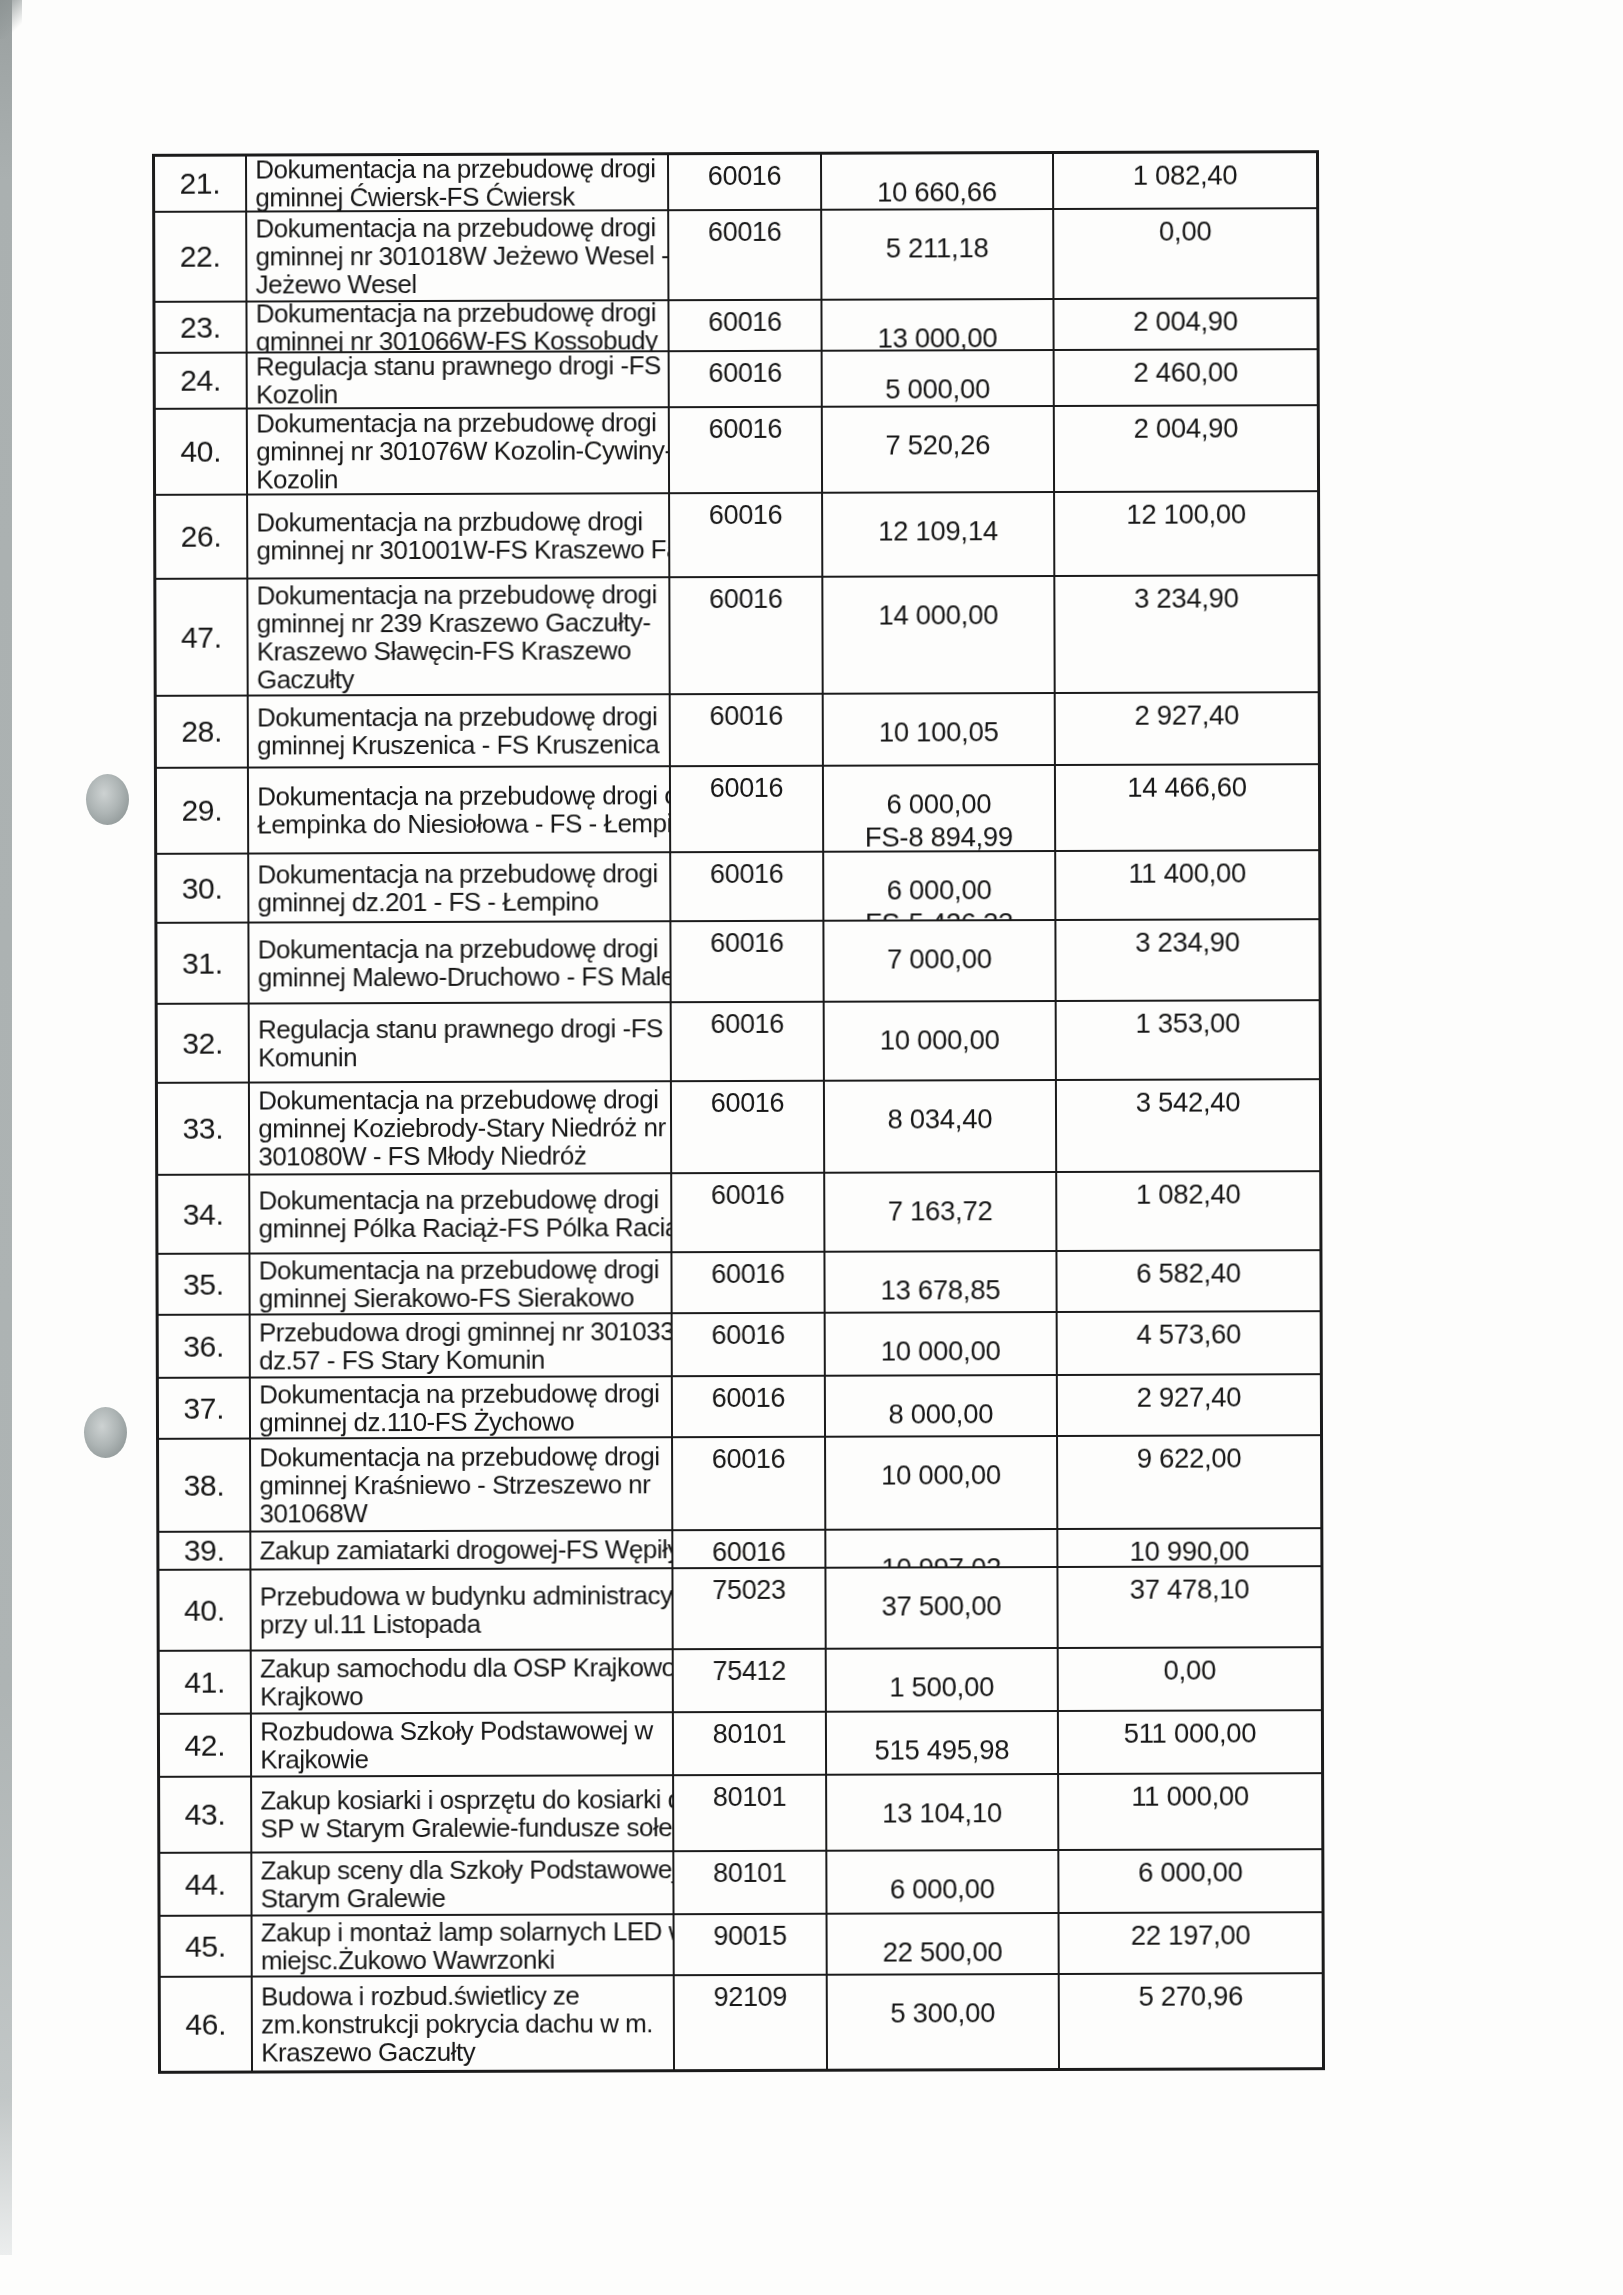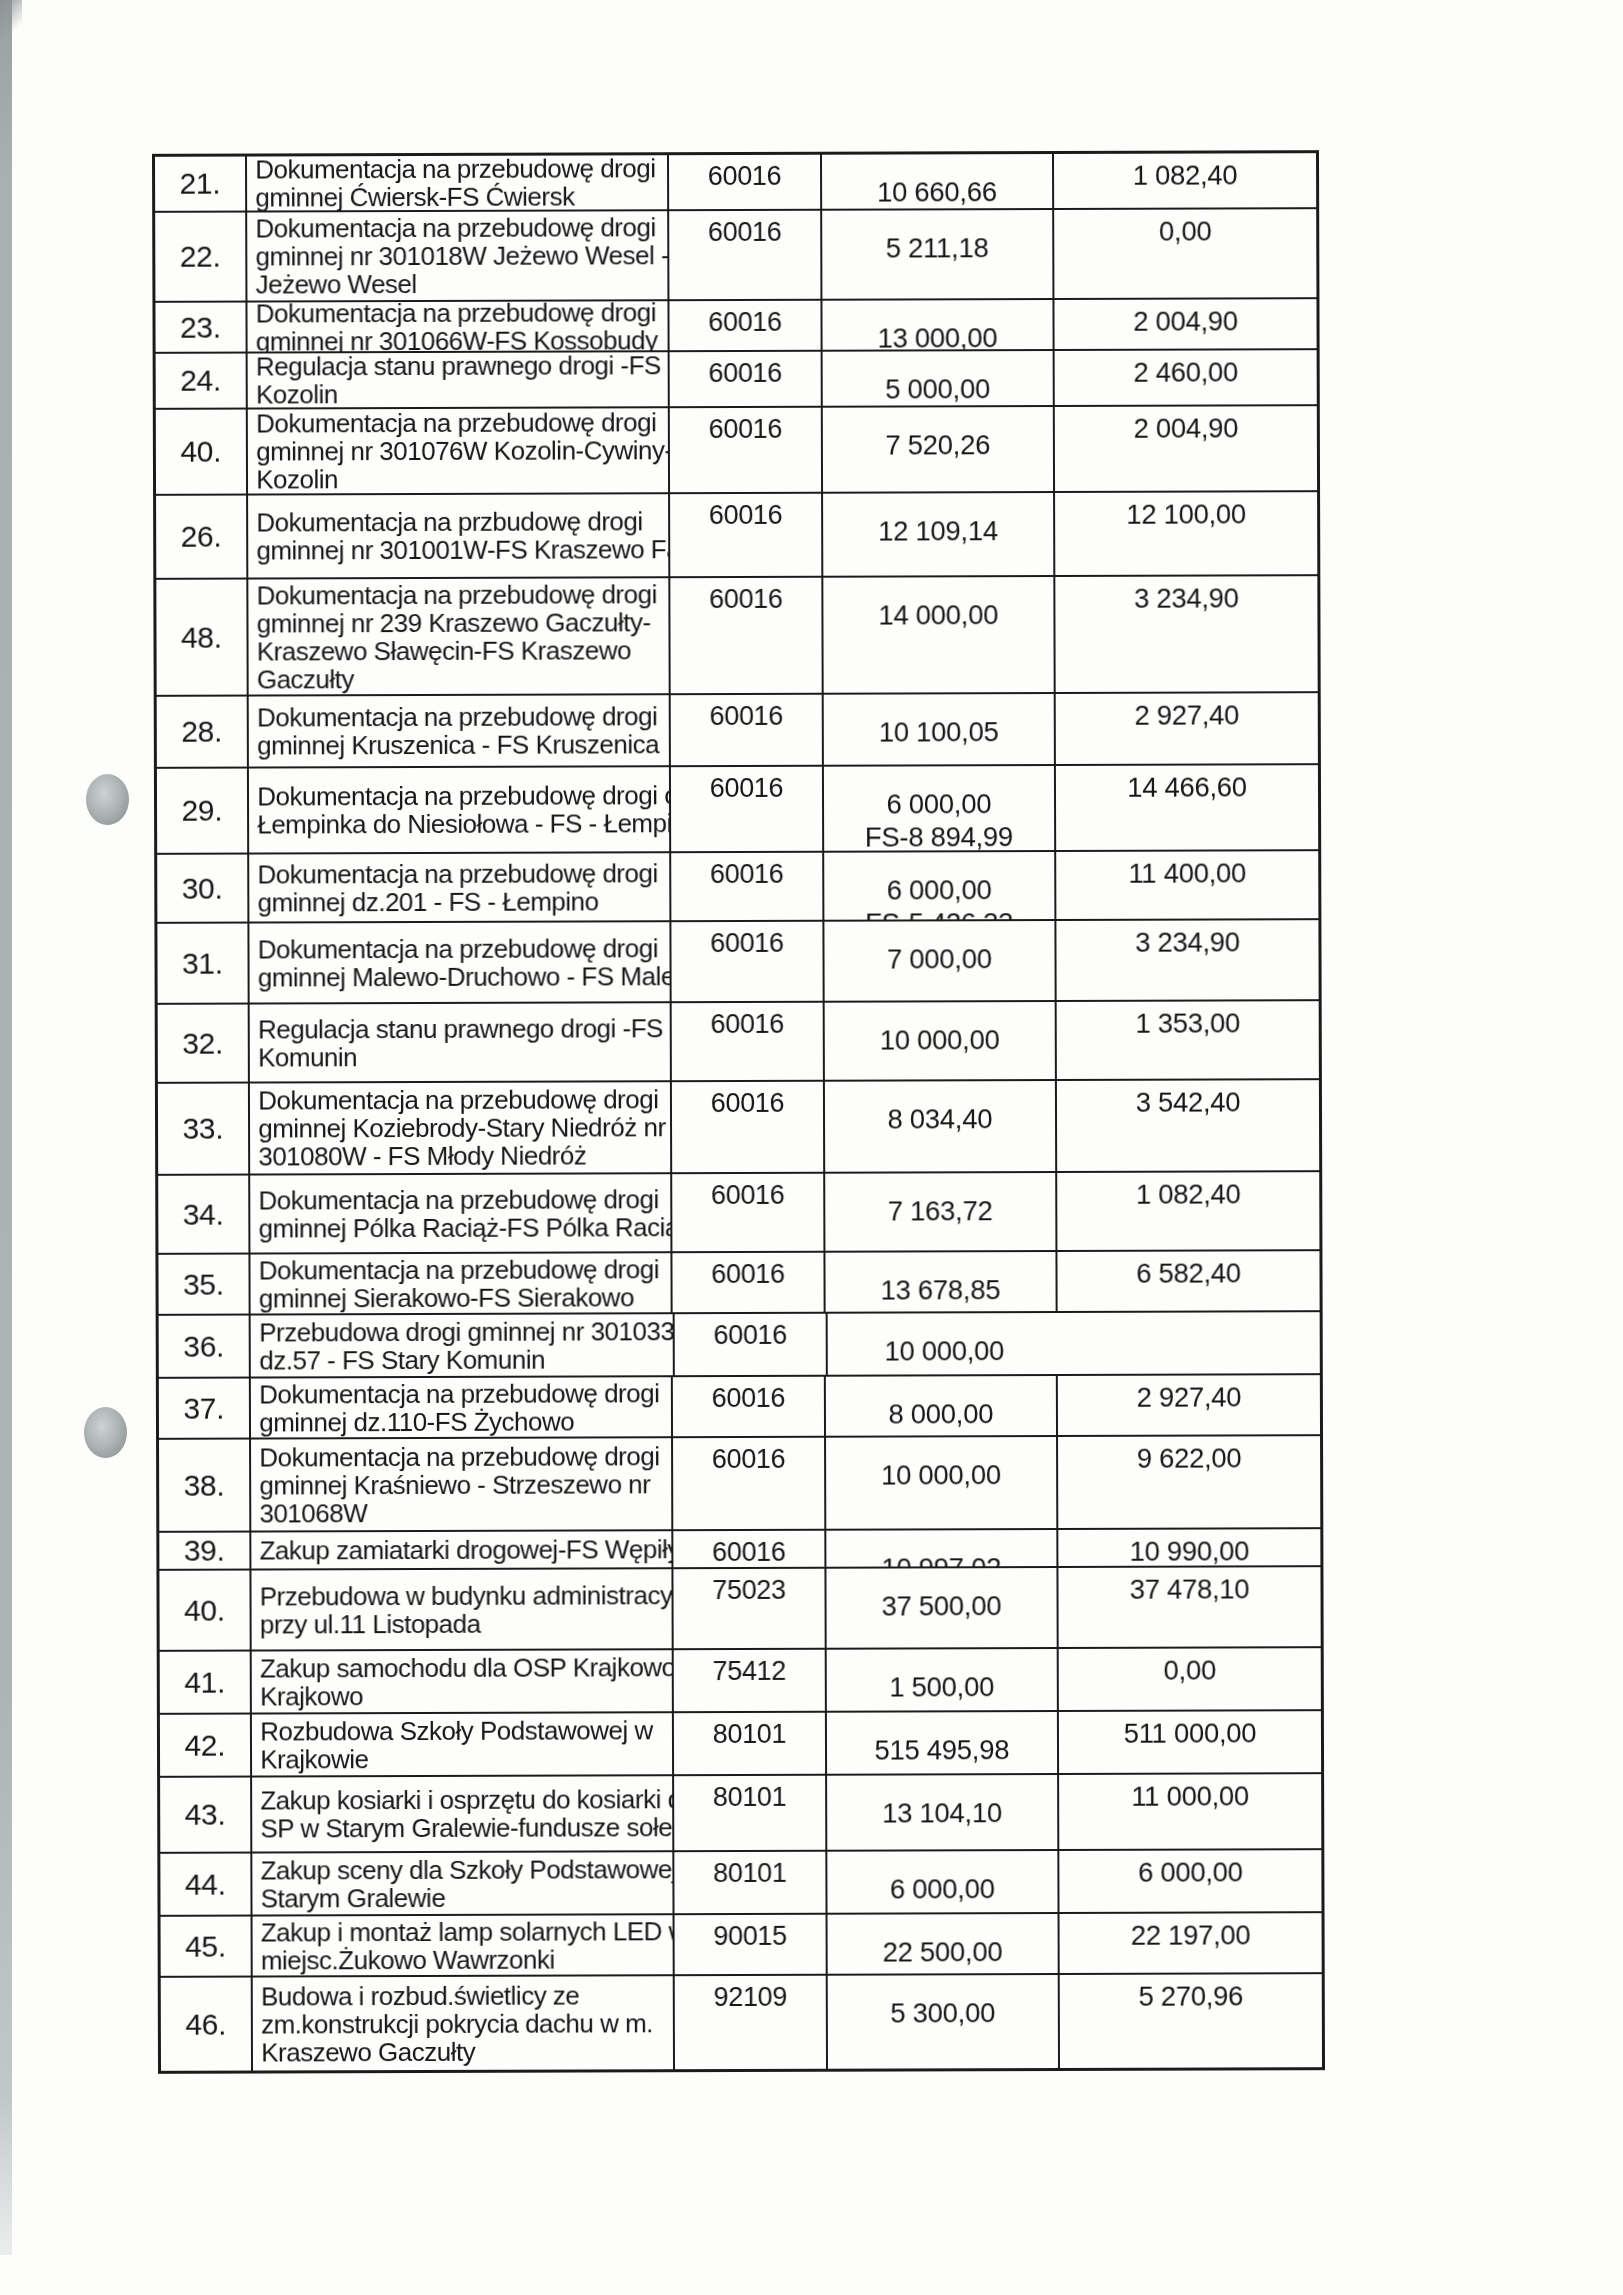--- a/index.html
+++ b/index.html
@@ -194,21 +194,21 @@
         <div>gminnej nr 301001W-FS Kraszewo Falki</div>
       </div>
     <div class="cell c-code">60016</div>
     <div class="cell c-a1">
         <div>12 109,14</div>
       </div>
     <div class="cell c-a2">12 100,00</div>
   </div>
 
   <div class="t-row" style="height: 117px;">
-    <div class="cell c-no">48.</div>
+    <div class="cell c-no">47.</div>
     <div class="cell c-desc">
         <div>Dokumentacja na przebudowę drogi</div>
         <div>gminnej nr 239 Kraszewo Gaczułty-</div>
         <div>Kraszewo Sławęcin-FS Kraszewo</div>
         <div>Gaczułty</div>
       </div>
     <div class="cell c-code">60016</div>
     <div class="cell c-a1">
         <div>14 000,00</div>
       </div>
@@ -325,20 +325,21 @@
   <div class="t-row" style="height: 63px;">
     <div class="cell c-no">36.</div>
     <div class="cell c-desc">
         <div>Przebudowa drogi gminnej nr 301033W</div>
         <div>dz.57 - FS Stary Komunin</div>
       </div>
     <div class="cell c-code">60016</div>
     <div class="cell c-a1">
         <div>10 000,00</div>
       </div>
+    <div class="cell c-a2">4 573,60</div>
   </div>
 
   <div class="t-row" style="height: 61px;">
     <div class="cell c-no">37.</div>
     <div class="cell c-desc">
         <div>Dokumentacja na przebudowę drogi</div>
         <div>gminnej dz.110-FS Żychowo</div>
       </div>
     <div class="cell c-code">60016</div>
     <div class="cell c-a1">

